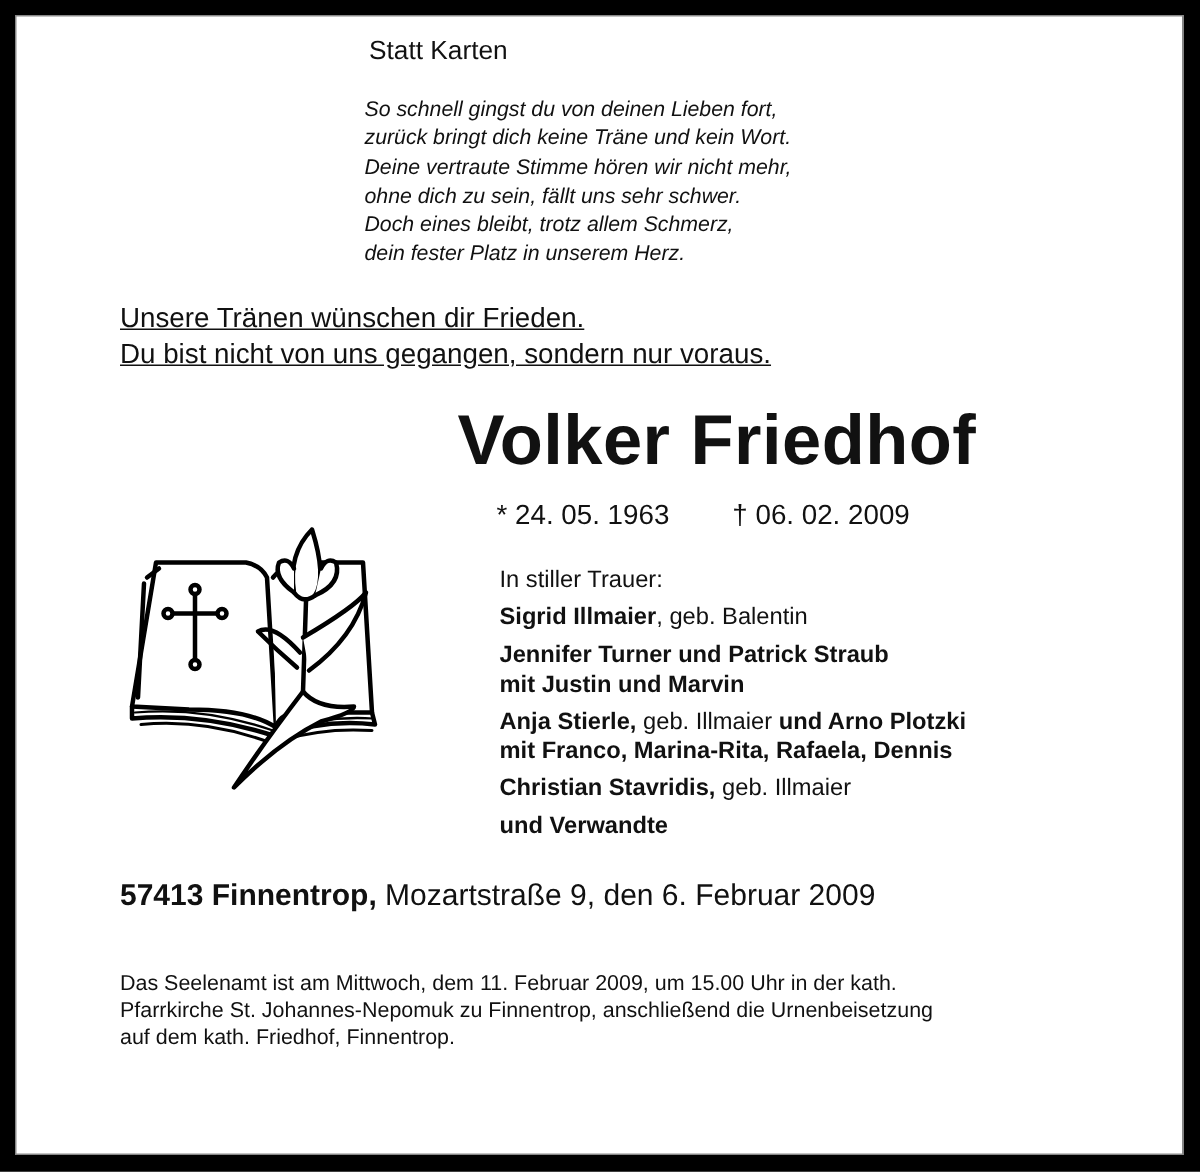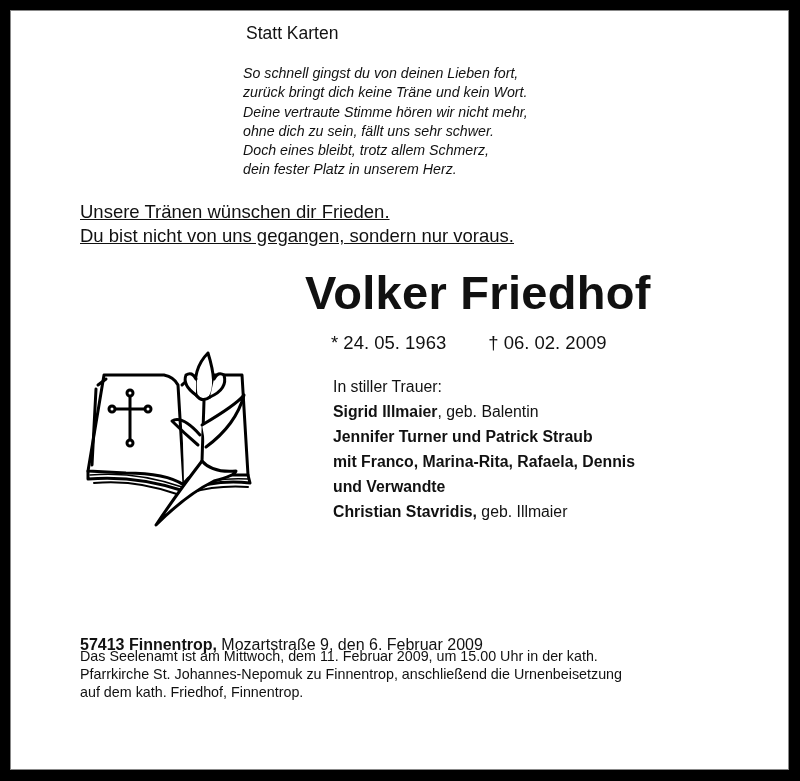--- a/index.html
+++ b/index.html
@@ -9,21 +9,21 @@
   .heading { left:246px; top:23px; font-size:17.5px; font-weight:normal; }
   .poem { left:243px; top:64px; font-size:14.2px; font-style:italic; line-height:19.3px; }
   .quote { left:80px; top:200px; font-size:18.5px; line-height:24px;text-decoration:underline; }
   .name { left:305px; top:265px; font-size:47px; font-weight:bold; letter-spacing:0.3px; }
   .dates { left:331px; top:332px; font-size:18.5px; }
   .dates span.gap { display:inline-block; width:42px; }
   .emblem { left:86px; top:345px; width:170px; height:190px; }
   .mourners { left:333px; top:377px; font-size:15.8px; line-height:19.5px; }
   .mourners .row { margin-bottom:5.5px; }
   .mourners b { font-weight:bold;margin-top:42px; }
-  .place { left:80px; top:636px; font-size:16px;text-align:right; }
+  .place { left:80px; top:586px; font-size:20px;text-align:right; }
   .details { left:80px; top:648px; font-size:14.3px; line-height:17.8px; }
   .details p { margin:0 0 6px 0; }
 </style>
 </head>
 <body>
 
 <div class="frame"></div>
 
 <div class="abs heading">Statt Karten</div>
 
@@ -78,29 +78,31 @@
   </svg>
 </div>
 
 <div class="abs mourners">
   <div class="row">In stiller Trauer:</div>
   <div class="row">
     <b>Sigrid Illmaier</b><span>, geb. Balentin</span>
   </div>
   <div class="row">
     <div><b>Jennifer Turner und Patrick Straub</b></div>
+    <div><b>mit Justin und Marvin</b></div>
   </div>
   <div class="row">
+    <div><b>Anja Stierle,</b><span> geb. Illmaier </span><b>und Arno Plotzki</b></div>
     <div><b>mit Franco, Marina-Rita, Rafaela, Dennis</b></div>
   </div>
   <div class="row">
-    <b>und Verwandte</b>
+    <b>Christian Stavridis,</b><span> geb. Illmaier</span>
   </div>
   <div class="row">
-    <b>Christian Stavridis,</b><span> geb. Illmaier</span>
+    <b>und Verwandte</b>
   </div>
 </div>
 
 <div class="abs place">
   <b>57413 Finnentrop,</b><span> Mozartstraße 9, den 6. Februar 2009</span>
 </div>
 
 <div class="abs details">
   <p>
     <span>Das Seelenamt ist am Mittwoch, dem 11. Februar 2009, um 15.00 Uhr in der kath.</span><br>

